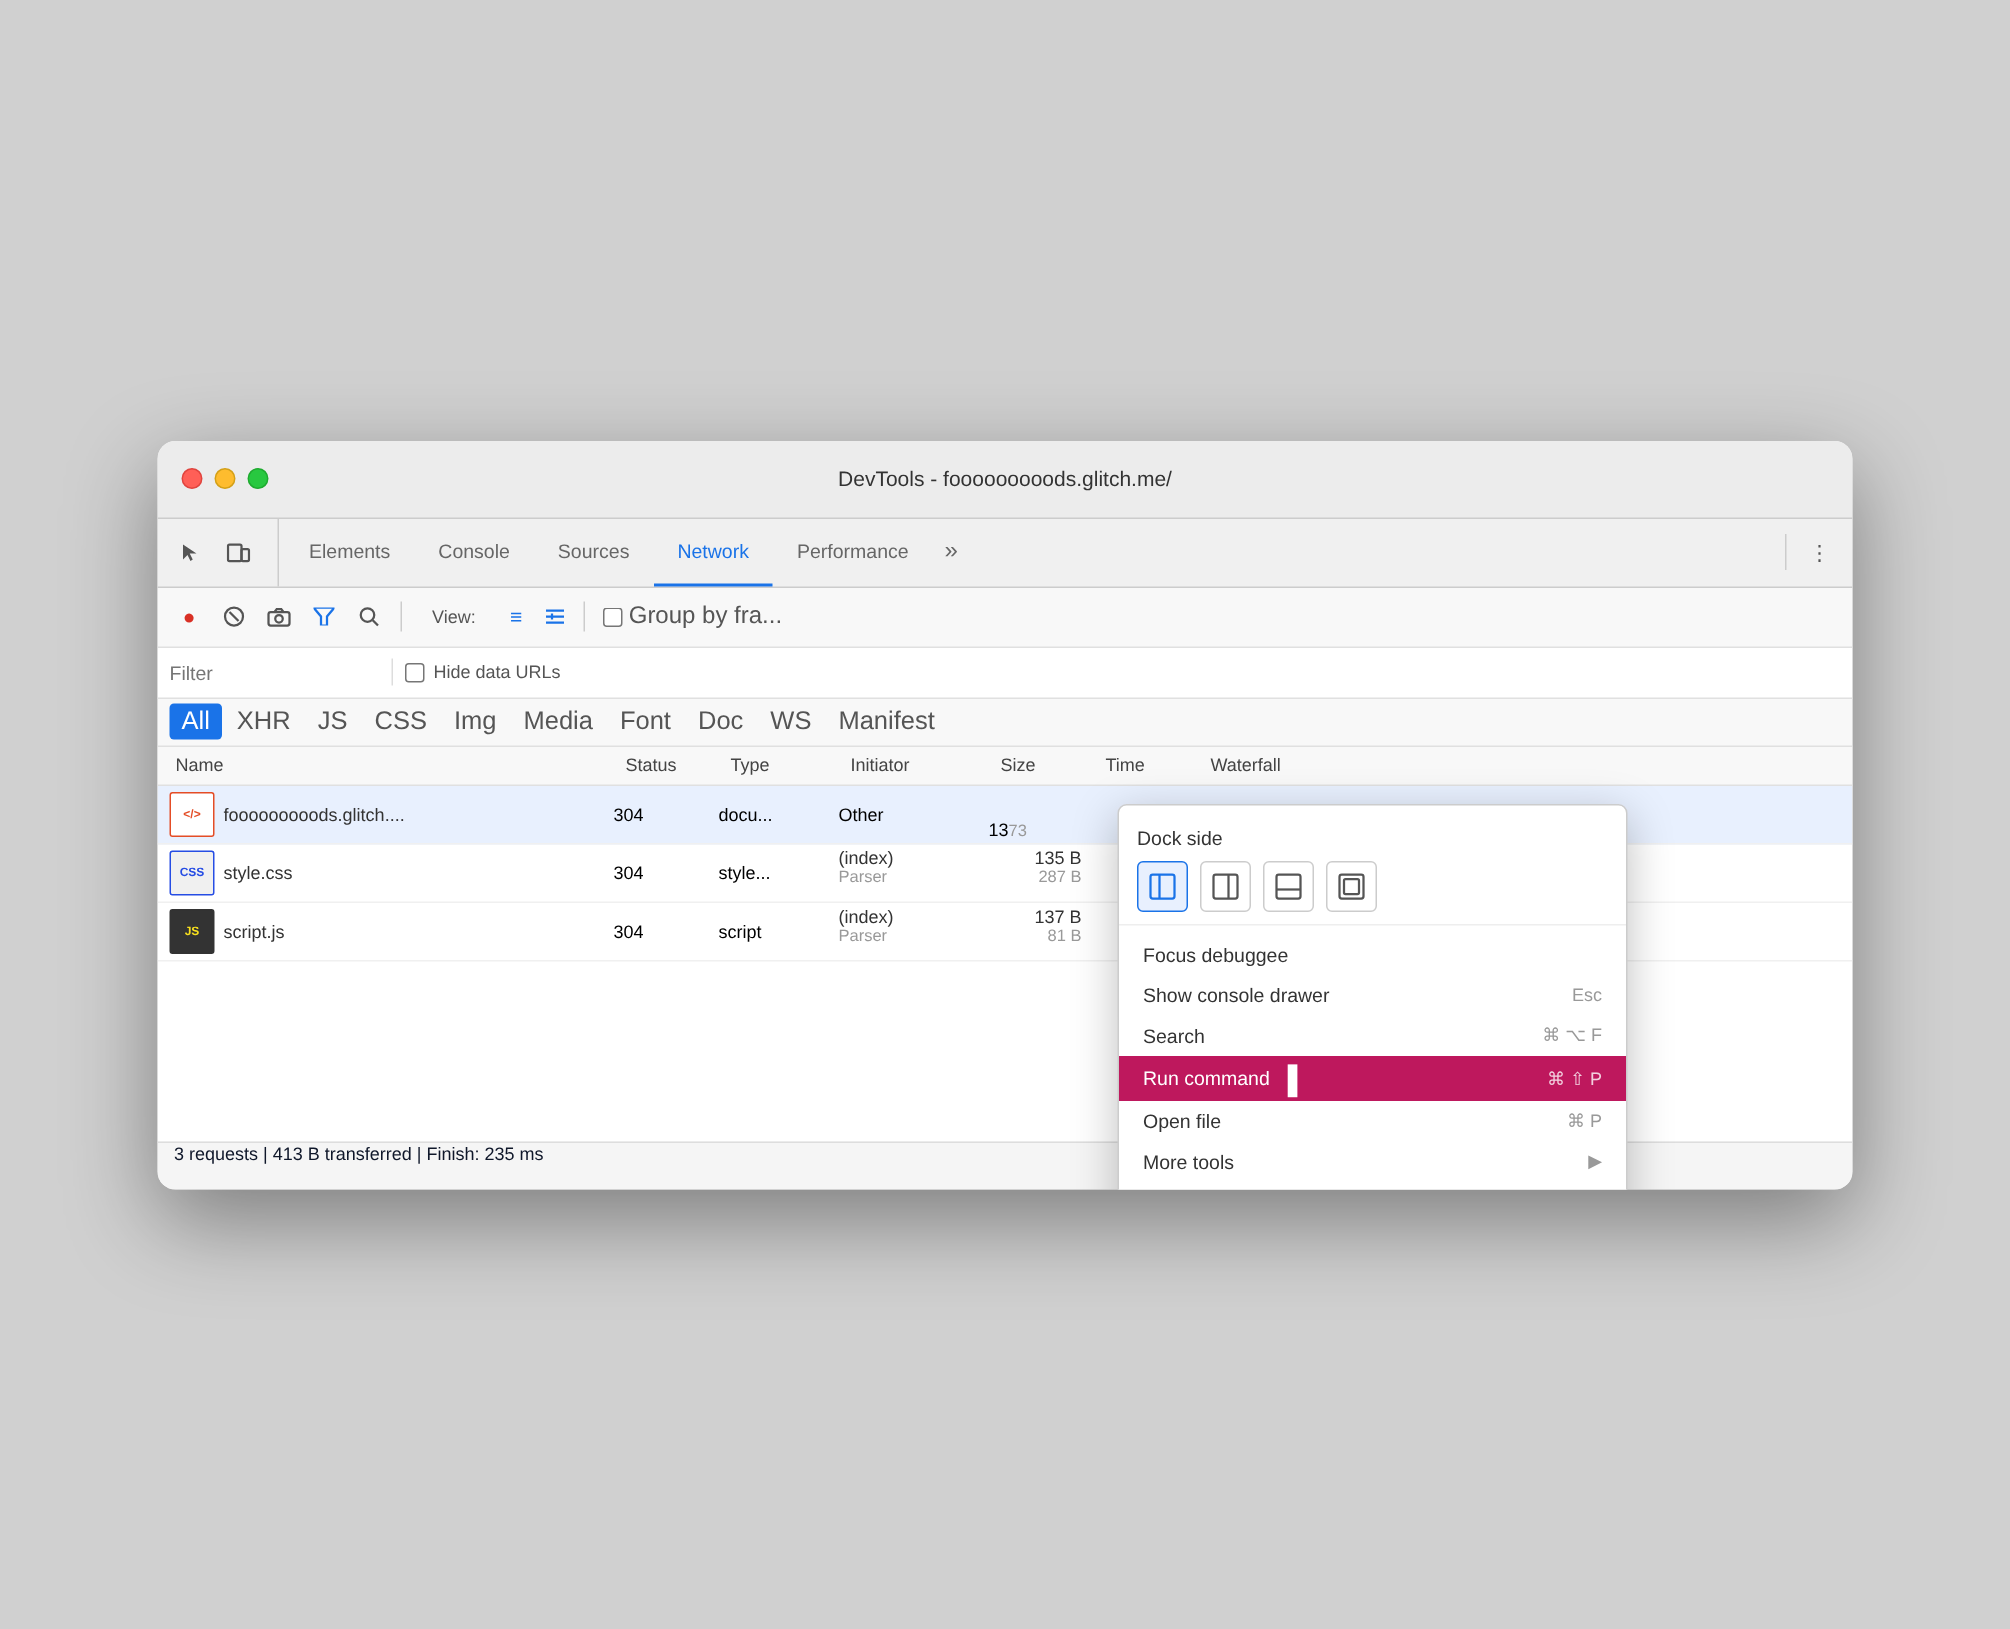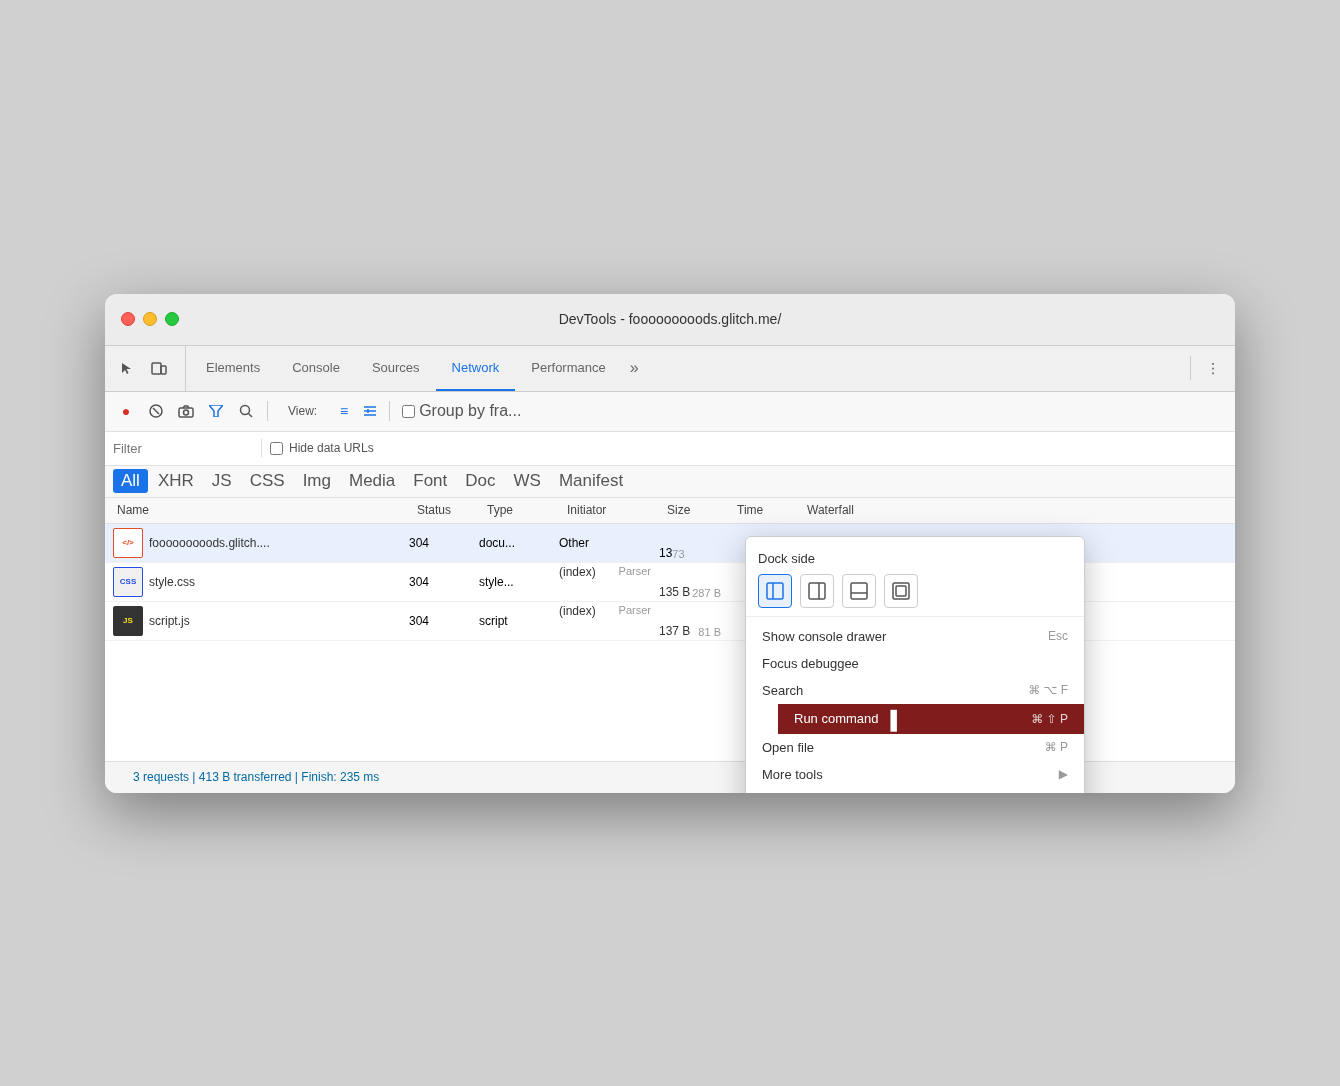--- a/index.html
+++ b/index.html
@@ -289,42 +289,42 @@
       font-weight: bold;
       flex-shrink: 0;
       background: #fff;
     }
     .file-icon.html { color: #e44d26; border-color: #e44d26; }
     .file-icon.css { color: #264de4; border-color: #264de4; background: #f0f0f0; }
     .file-icon.js { color: #f7df1e; background: #333; border-color: #333; }
     .file-name { color: #333; overflow: hidden; text-overflow: ellipsis; }
     .multi-cell {
       display: flex;
-      flex-direction: row;
-      justify-content: space-between;
+      flex-direction: column;
+      justify-content: flex-start;
       padding: 2px 4px;
     }
     .cell-top { color: #333; font-size: 12px; }
     .cell-bottom { color: #999; font-size: 11px; }
     .waterfall-cell { flex: 1; display: flex; align-items: center; }
     .waterfall-bar-green {
       height: 10px;
       background: #4caf50;
       border-radius: 2px;
     }
     
     .status-bar {
       background: #f5f5f5;
       border-top: 1px solid #ddd;
       height: 32px;
       display: flex;
-      align-items: center;
-      padding: 0 28px;
+      align-items: flex-start;
+      padding: 0 11px;
       font-size: 12px;
-      color: #0369a1;
+      color: #0f172a;
     }
     
     .context-menu {
       position: absolute;
       top: 190px;
       left: 640px;
       width: 340px;
       background: #fff;
       border: 1px solid #ccc;
       border-radius: 6px;
@@ -371,23 +371,22 @@
     }
     .menu-item {
       display: flex;
       align-items: center;
       padding: 6px 16px;
       cursor: pointer;
       color: #333;
       justify-content: space-between;
     }
     .menu-item.highlighted {
-      background: #7f1d1d;
+      background: #be185d;
       color: #fff;
-      margin-left: 32px;
     }
     .menu-item-left { display: flex; align-items: center; gap: 8px; }
     .menu-item-shortcut { color: #999; font-size: 12px; }
     .menu-item.highlighted .menu-item-shortcut { color: rgba(255,255,255,0.8); }
     .menu-item-arrow { color: #999; font-size: 12px; }
     .cursor-indicator {
       display: inline-block;
       width: 12px;
       height: 18px;
       font-size: 18px;
@@ -637,28 +636,28 @@
               <rect x="1" y="1" width="16" height="16" rx="1.5"></rect>
               <rect x="4" y="4" width="10" height="10" rx="1"></rect>
             </svg>
           </div>
         </div>
       </div>
 
       <div class="menu-section">
         <div class="menu-item">
           <span class="menu-item-left">
+            <span>Focus debuggee</span>
+          </span>
+        </div>
+        <div class="menu-item">
+          <span class="menu-item-left">
             <span>Show console drawer</span>
           </span>
           <span class="menu-item-shortcut">Esc</span>
-        </div>
-        <div class="menu-item">
-          <span class="menu-item-left">
-            <span>Focus debuggee</span>
-          </span>
         </div>
         <div class="menu-item">
           <span class="menu-item-left">
             <span>Search</span>
           </span>
           <span class="menu-item-shortcut">⌘ ⌥ F</span>
         </div>
         <div class="menu-item highlighted">
           <span class="menu-item-left">
             <span>Run command</span>

